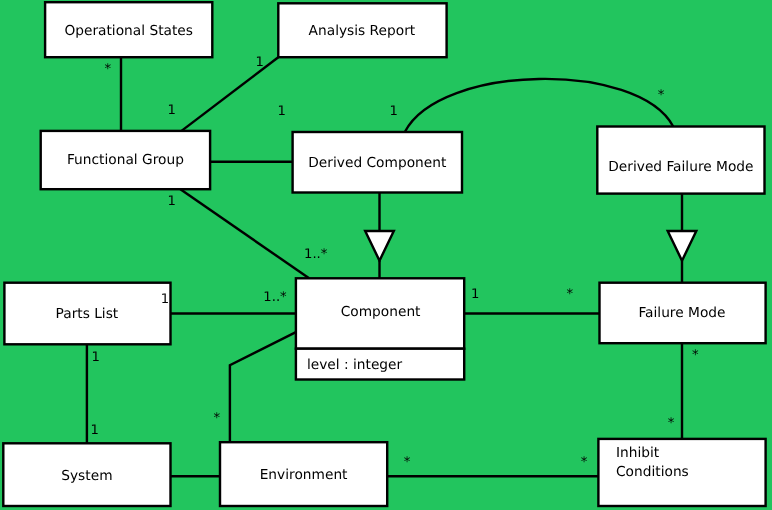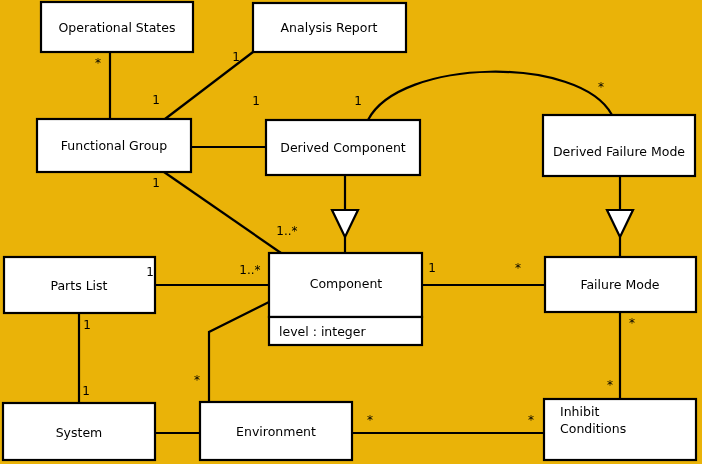--- a/index.html
+++ b/index.html
@@ -4,21 +4,21 @@
 <style>
   html, body {
     margin: 0;
     padding: 0;
     background: #ffffff;
   }
   #diagram-root {
     position: relative;
     width: 702px;
     height: 464px;
-    background: #eab308;
+    background: #22c55e;
     font-family: "DejaVu Sans", sans-serif;
     overflow: hidden;
   }
   svg#uml-canvas {
     position: absolute;
     top: 0;
     left: 0;
     width: 702px;
     height: 464px;
   }

